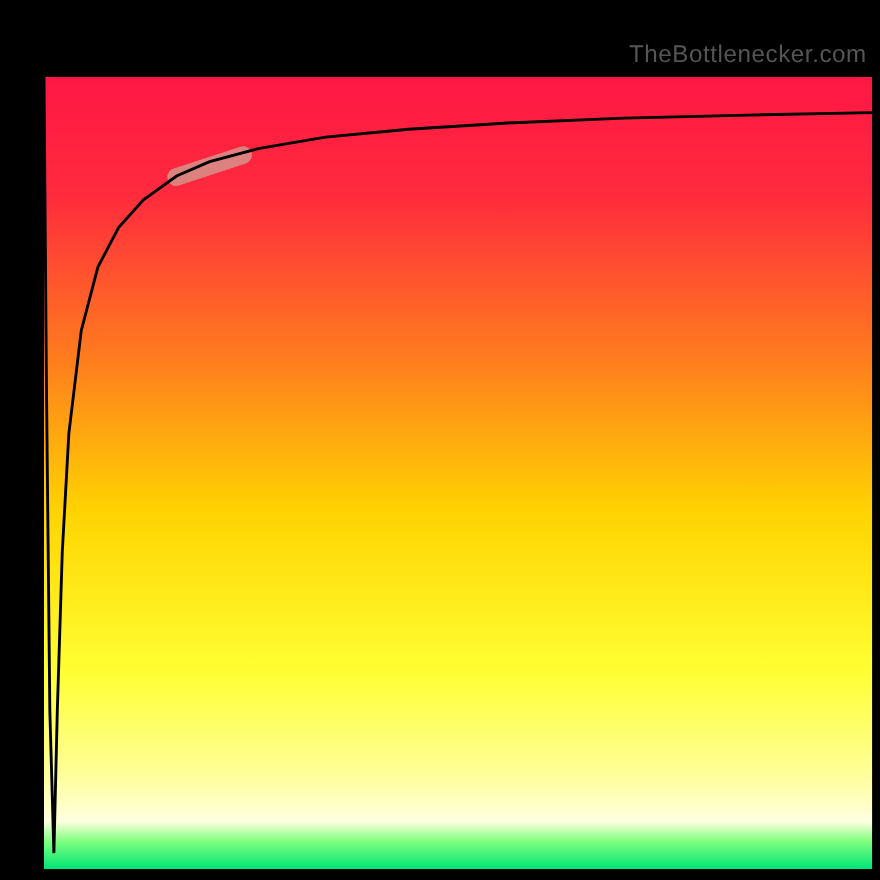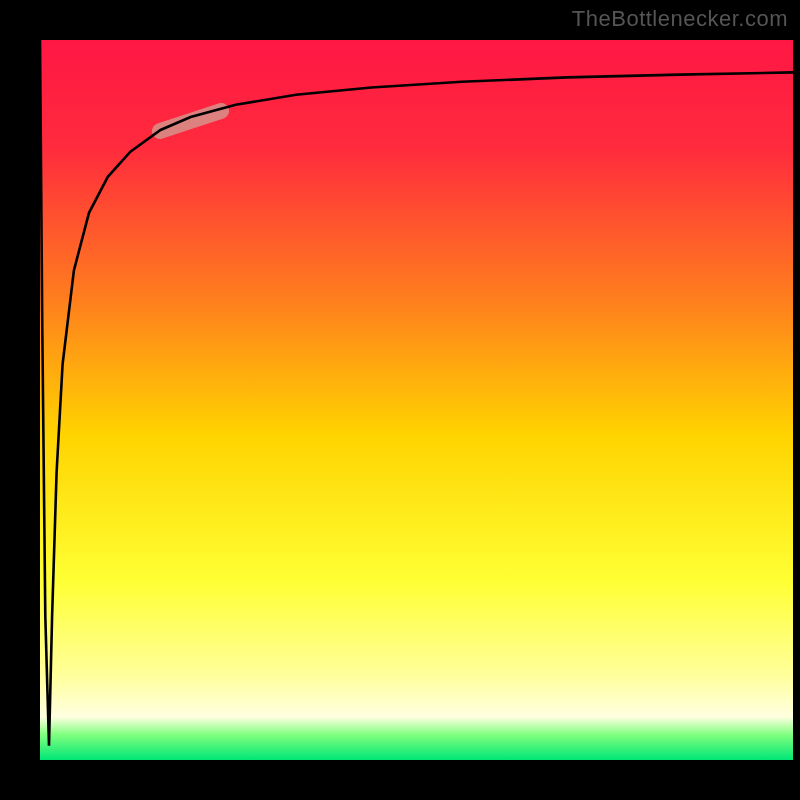--- a/index.html
+++ b/index.html
@@ -9,20 +9,21 @@
     height: 800px;
     background: #000;
     font-family: Arial, Helvetica, sans-serif;
     position: relative;
   }
   .outer {
     width: 800px;
     height: 617px;
     position: relative;
     background: #000;
+    margin-top: 30px;
   }
   .watermark {
     position: absolute;
     top: 6px;
     right: 12px;
     color: #555;
     font-size: 22px;
     font-weight: 500;
     letter-spacing: 0.5px;
     z-index: 10;

